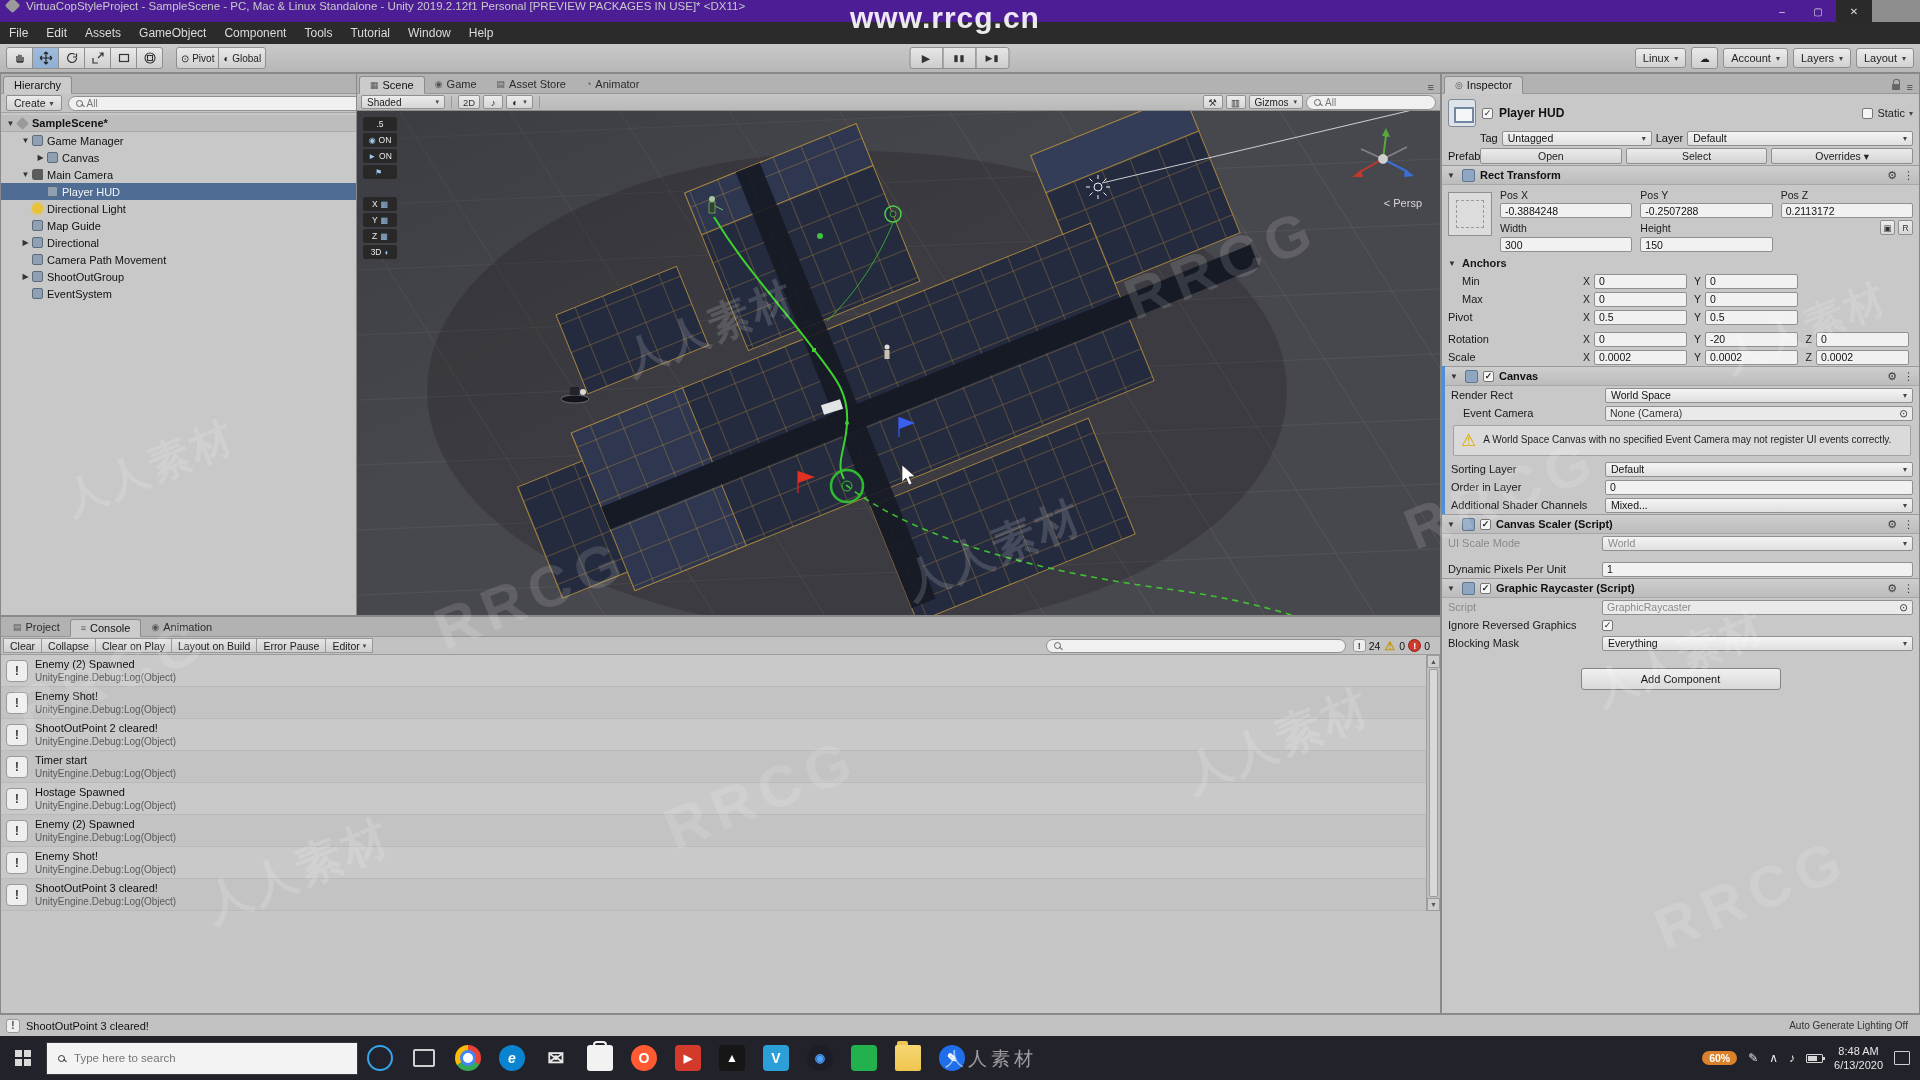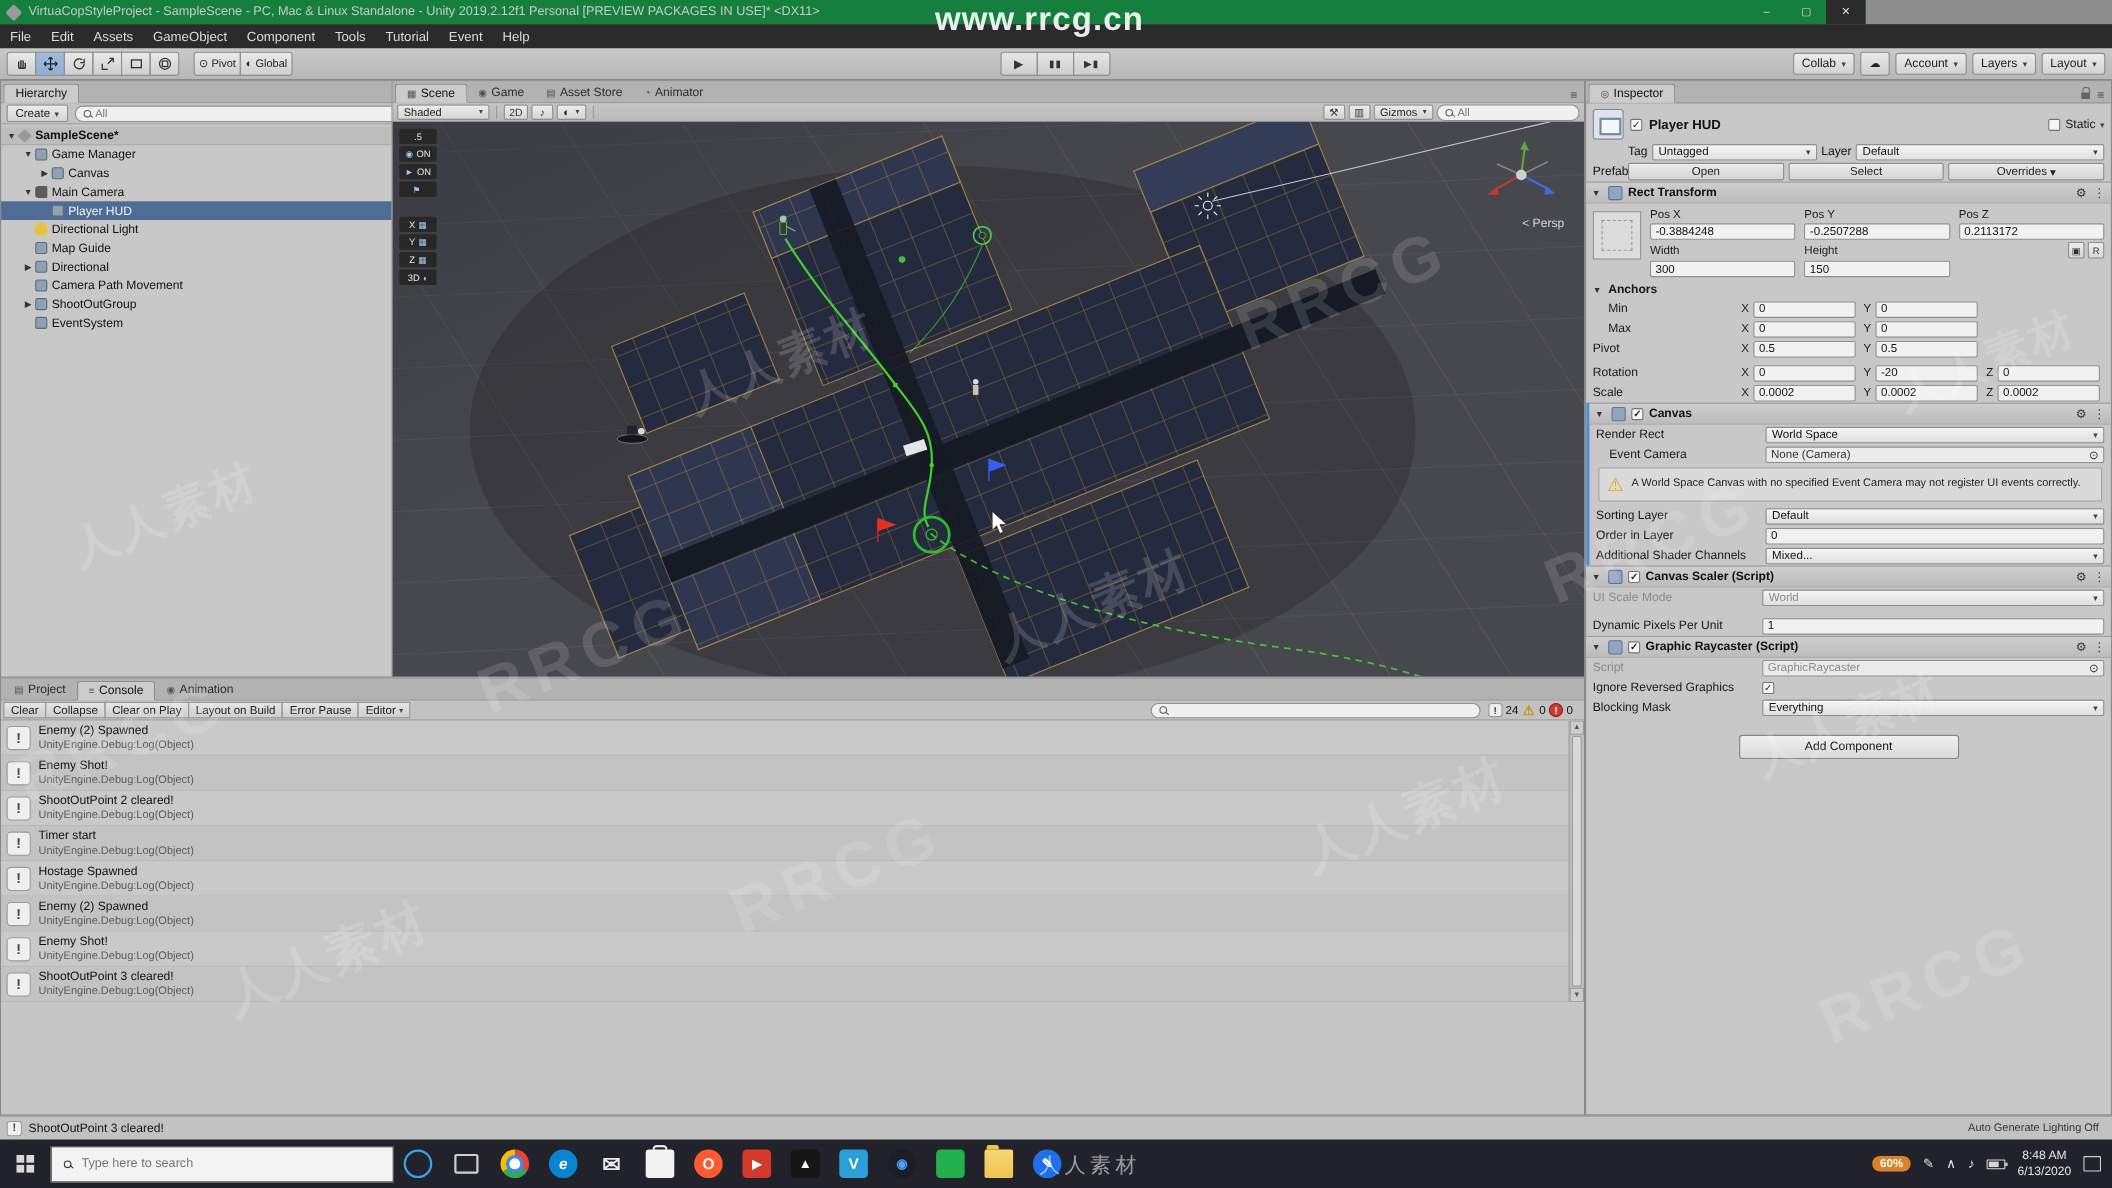--- a/index.html
+++ b/index.html
@@ -1,21 +1,21 @@
 <!DOCTYPE html>
 <html><head>
 <meta charset="utf-8">
 <style>
 *{box-sizing:border-box;margin:0;padding:0}
 html,body{width:1920px;height:1080px;overflow:hidden;background:#000}
 body{font-family:"Liberation Sans",sans-serif;font-size:11px;color:#111}
 #screen{position:relative;width:1920px;height:1080px;background:#8e8e8e;overflow:hidden}
 
 
-#titlebar{position:absolute;left:0;top:0;width:1696px;height:22px;background:#15803d;display:flex;align-items:center;color:#c9c9c9;font-size:11.5px;z-index:10}
+#titlebar{position:absolute;left:0;top:0;width:1872px;height:22px;background:#4c1d95;display:flex;align-items:flex-start;color:#c9c9c9;font-size:11.5px;z-index:10}
 .ulogo{width:11px;height:11px;background:#9a9a9a;transform:rotate(45deg);margin:0 8px 0 7px;border-radius:2px}
 #titlebar .ttl{white-space:nowrap}
 .wctrls{margin-left:auto;display:flex;height:22px}
 .wctrl{width:36px;display:flex;align-items:center;justify-content:center;color:#ddd;font-size:10px}
 .wctrl.close{background:#2a2a2a}
 
 
 #menubar{position:absolute;left:0;top:22px;width:1920px;height:22px;background:#2b2b2b;display:flex;align-items:center;color:#dcdcdc;font-size:12px;z-index:10}
 #menubar span{padding:0 9px;cursor:default}
 
@@ -191,21 +191,21 @@
   </div>
 
   <div id="menubar">
     <span>File</span>
     <span>Edit</span>
     <span>Assets</span>
     <span>GameObject</span>
     <span>Component</span>
     <span>Tools</span>
     <span>Tutorial</span>
-    <span>Event</span>
+    <span>Window</span>
     <span>Help</span>
   </div>
 
   <div id="toolbar">
     <span class="tbtn">
         <svg width="14" height="14" viewBox="0 0 14 14">
           <path d="M4 11V5M6 11V3.5M8 11V4M10 11V6M4 11h6" stroke="#333" fill="none" stroke-width="1.3"></path>
         </svg>
       </span>
     <span class="tbtn active">
@@ -239,21 +239,21 @@
     <span class="tbtn rd"><span>◐</span>&nbsp;<span>Global</span></span>
 
     <div class="playgroup">
       <span class="pbtn" style="border-radius:3px 0 0 3px;font-size:11px">▶</span>
       <span class="pbtn">▮▮</span>
       <span class="pbtn" style="border-radius:0 3px 3px 0">▶▮</span>
     </div>
 
     <div class="tb-right">
       <span class="dd">
-          <span>Collab</span>
+          <span>Linux</span>
         </span>
       <span class="tbtn" style="border-radius:3px;margin-left:0">
           <span>☁</span>
         </span>
       <span class="dd">
           <span>Account</span>
         </span>
       <span class="dd">
           <span>Layers</span>
         </span>

